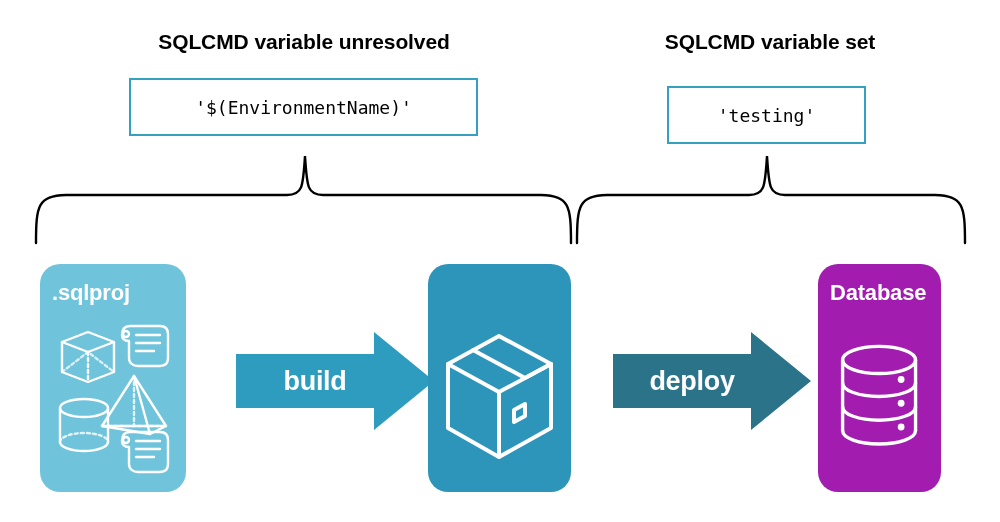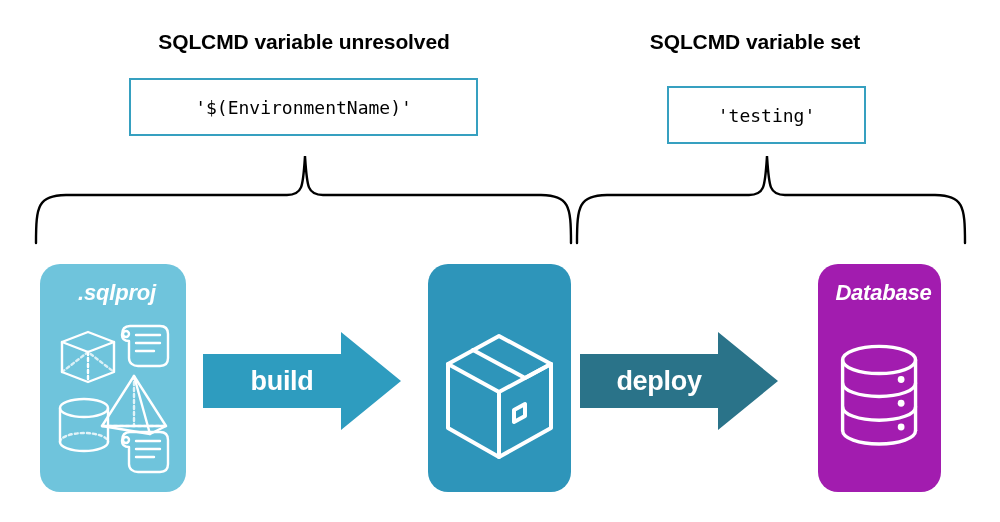--- a/index.html
+++ b/index.html
@@ -28,21 +28,21 @@
     position: absolute;
     font-family: "Liberation Sans", sans-serif;
     font-weight: bold;
     font-size: 21px;
     color: #000000;
     letter-spacing: -0.1px;
     white-space: nowrap;
     text-align: center;
   }
   #heading-left  { left: 0;   top: 30px; width: 608px; }
-  #heading-right { left: 560px; top: 30px; width: 390px; }
+  #heading-right { left: 575px; top: 30px; width: 390px; }
 
   
   .code-box {
     position: absolute;
     box-sizing: border-box;
     border: 2px solid #36A0C0;
     background: #ffffff;
     font-family: "DejaVu Sans Mono", "Liberation Mono", monospace;
     font-size: 18px;
     color: #000000;
@@ -69,44 +69,44 @@
     top: 264px;
     height: 228px;
   }
   #box-sqlproj  { left: 40px;  width: 146px; background: #6FC4DC; }
   #box-dacpac   { left: 428px; width: 143px; background: #2E95BA; }
   #box-database { left: 818px; width: 123px; background: #a21caf; }
 
   .artifact-label {
     position: absolute;
     top: 16px;
-    left: 4px;
+    left: 12px;
     width: 100%;
-    text-align: center;
+    text-align: left;
     color: #ffffff;
     font-family: "Liberation Sans", sans-serif;
     font-weight: bold;
     font-size: 22px;
     letter-spacing: -0.2px;
-    font-style: italic;
   }
   .artifact-art {
     position: absolute;
     left: 0;
     top: 50px;
     width: 100%;
     height: 170px;
   }
 
   
   .arrow {
     position: absolute;
     top: 332px;
     width: 198px;
     height: 98px;
+    margin-left: 33px;
   }
   #arrow-build  { left: 203px; }
   #arrow-deploy { left: 580px; }
 
   .arrow-label {
     position: absolute;
     top: 0;
     left: 0;
     width: 148px;
     height: 98px;

